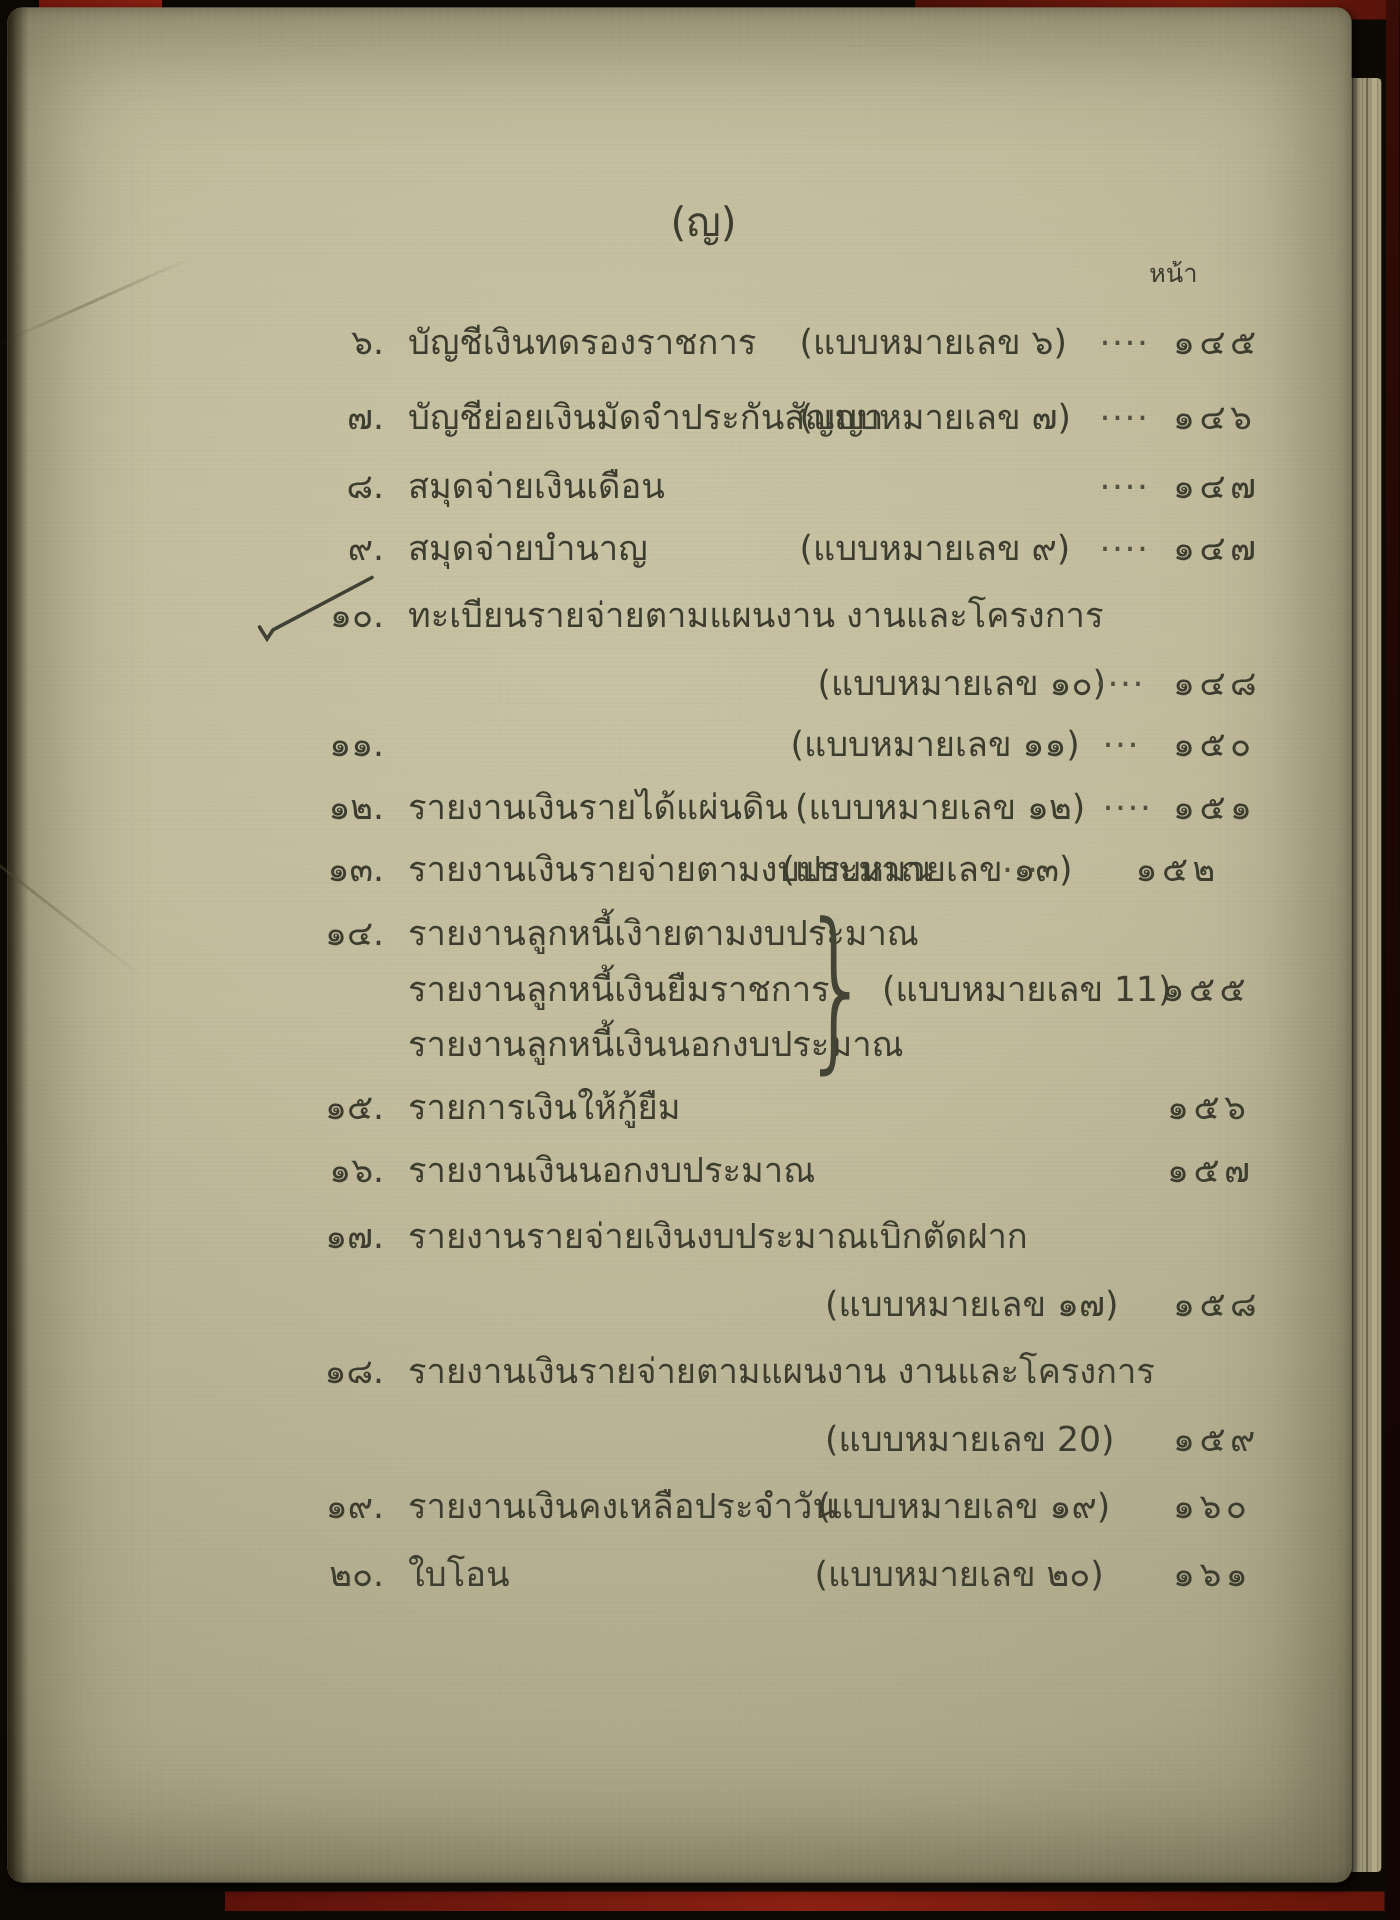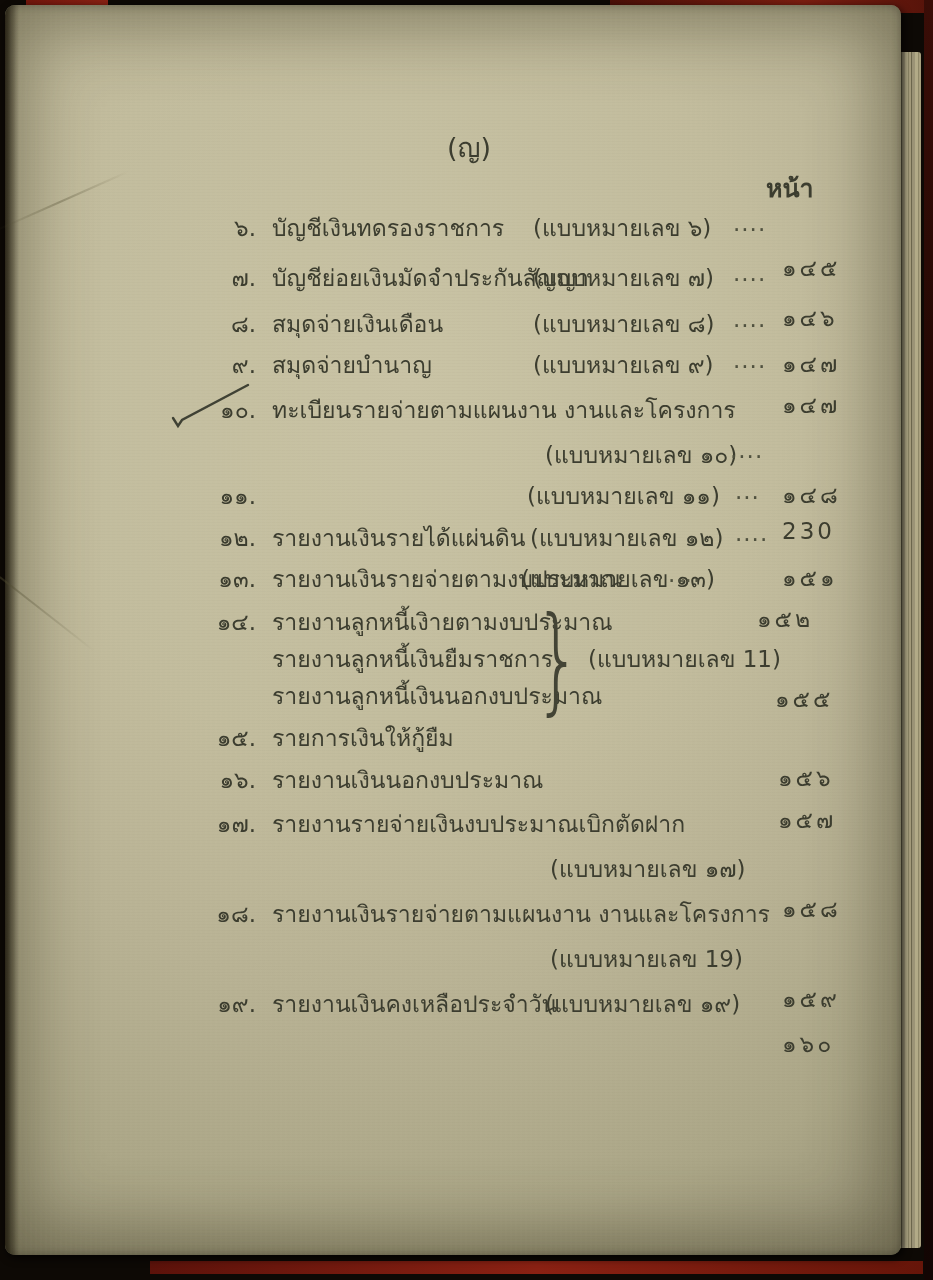--- a/index.html
+++ b/index.html
@@ -44,24 +44,24 @@
   .crease-b{position:absolute;left:-18px;top:608px;width:120px;height:2px;
     background:linear-gradient(90deg,rgba(80,75,48,.45),rgba(80,75,48,0));
     transform:rotate(38deg);}
   
   .content{position:absolute;inset:0;z-index:3;color:#3c3d2f;font-size:23px;}
   .content .abs{position:absolute;white-space:nowrap;}
   .row{position:absolute;left:0;width:100%;height:40px;}
   .row span{position:absolute;white-space:nowrap;}
   .c-num{left:198px;width:58px;text-align:right;}
   .c-title{left:272px;}
-  .c-page{left:782px;letter-spacing:3px;margin-top:40px;}
+  .c-page{left:782px;letter-spacing:3px;}
   .c-dots{letter-spacing:1px;color:#50513f;}
   .sheet-label{left:447px;top:126px;font-size:27px;}
-  .page-col{left:766px;top:168px;font-size:25px;font-weight:bold;}
+  .page-col{left:766px;top:168px;font-size:17px;font-weight:normal;}
   .brace{left:534px;top:590px;font-size:104px;font-weight:200;
     transform:scaleX(.72) scaleY(1.12);transform-origin:left top;color:#434435;}
   svg.mark{position:absolute;z-index:4;}
 </style>
 </head>
 <body>
 
 <div class="cover-top-left"></div>
 <div class="cover-top-right"></div>
 <div class="cover-right"></div>
@@ -96,21 +96,20 @@
     <span class="c-num">๗.</span>
     <span class="c-title">บัญชีย่อยเงินมัดจำประกันสัญญา</span>
     <span style="left:533px">(แบบหมายเลข ๗)</span>
     <span class="c-dots" style="left:733px">....</span>
     <span class="c-page">๑๔๖</span>
   </div>
 
   <div class="row" style="top:306px">
     <span class="c-num">๘.</span>
     <span class="c-title">สมุดจ่ายเงินเดือน</span>
-    <span style="left:533px">(แบบหมายเลข ๘)</span>
     <span class="c-dots" style="left:733px">....</span>
     <span class="c-page">๑๔๗</span>
   </div>
 
   <div class="row" style="top:347px">
     <span class="c-num">๙.</span>
     <span class="c-title">สมุดจ่ายบำนาญ</span>
     <span style="left:533px">(แบบหมายเลข ๙)</span>
     <span class="c-dots" style="left:733px">....</span>
     <span class="c-page">๑๔๗</span>
@@ -123,21 +122,21 @@
   <div class="row" style="top:437px">
     <span style="left:545px">(แบบหมายเลข ๑๐)</span>
     <span class="c-dots" style="left:730px">....</span>
     <span class="c-page">๑๔๘</span>
   </div>
 
   <div class="row" style="top:478px">
     <span class="c-num">๑๑.</span>
     <span style="left:527px">(แบบหมายเลข ๑๑)</span>
     <span class="c-dots" style="left:735px">...</span>
-    <span class="c-page">230</span>
+    <span class="c-page">๑๕๐</span>
   </div>
 
   <div class="row" style="top:520px">
     <span class="c-num">๑๒.</span>
     <span class="c-title">รายงานเงินรายได้แผ่นดิน</span>
     <span style="left:530px">(แบบหมายเลข ๑๒)</span>
     <span class="c-dots" style="left:735px">....</span>
     <span class="c-page">๑๕๑</span>
   </div>
 
@@ -182,25 +181,31 @@
   <div class="row" style="top:851px">
     <span style="left:550px">(แบบหมายเลข ๑๗)</span>
     <span class="c-page">๑๕๘</span>
   </div>
 
   <div class="row" style="top:896px">
     <span class="c-num">๑๘.</span>
     <span class="c-title">รายงานเงินรายจ่ายตามแผนงาน งานและโครงการ</span>
   </div>
   <div class="row" style="top:941px">
-    <span style="left:550px">(แบบหมายเลข 19)</span>
+    <span style="left:550px">(แบบหมายเลข 20)</span>
     <span class="c-page">๑๕๙</span>
   </div>
 
   <div class="row" style="top:986px">
     <span class="c-num">๑๙.</span>
     <span class="c-title">รายงานเงินคงเหลือประจำวัน</span>
     <span style="left:545px">(แบบหมายเลข ๑๙)</span>
     <span class="c-page">๑๖๐</span>
   </div>
 
+  <div class="row" style="top:1031px">
+    <span class="c-num">๒๐.</span>
+    <span class="c-title">ใบโอน</span>
+    <span style="left:543px">(แบบหมายเลข ๒๐)</span>
+    <span class="c-page">๑๖๑</span>
+  </div>
 
 </div>
 
 </body></html>

